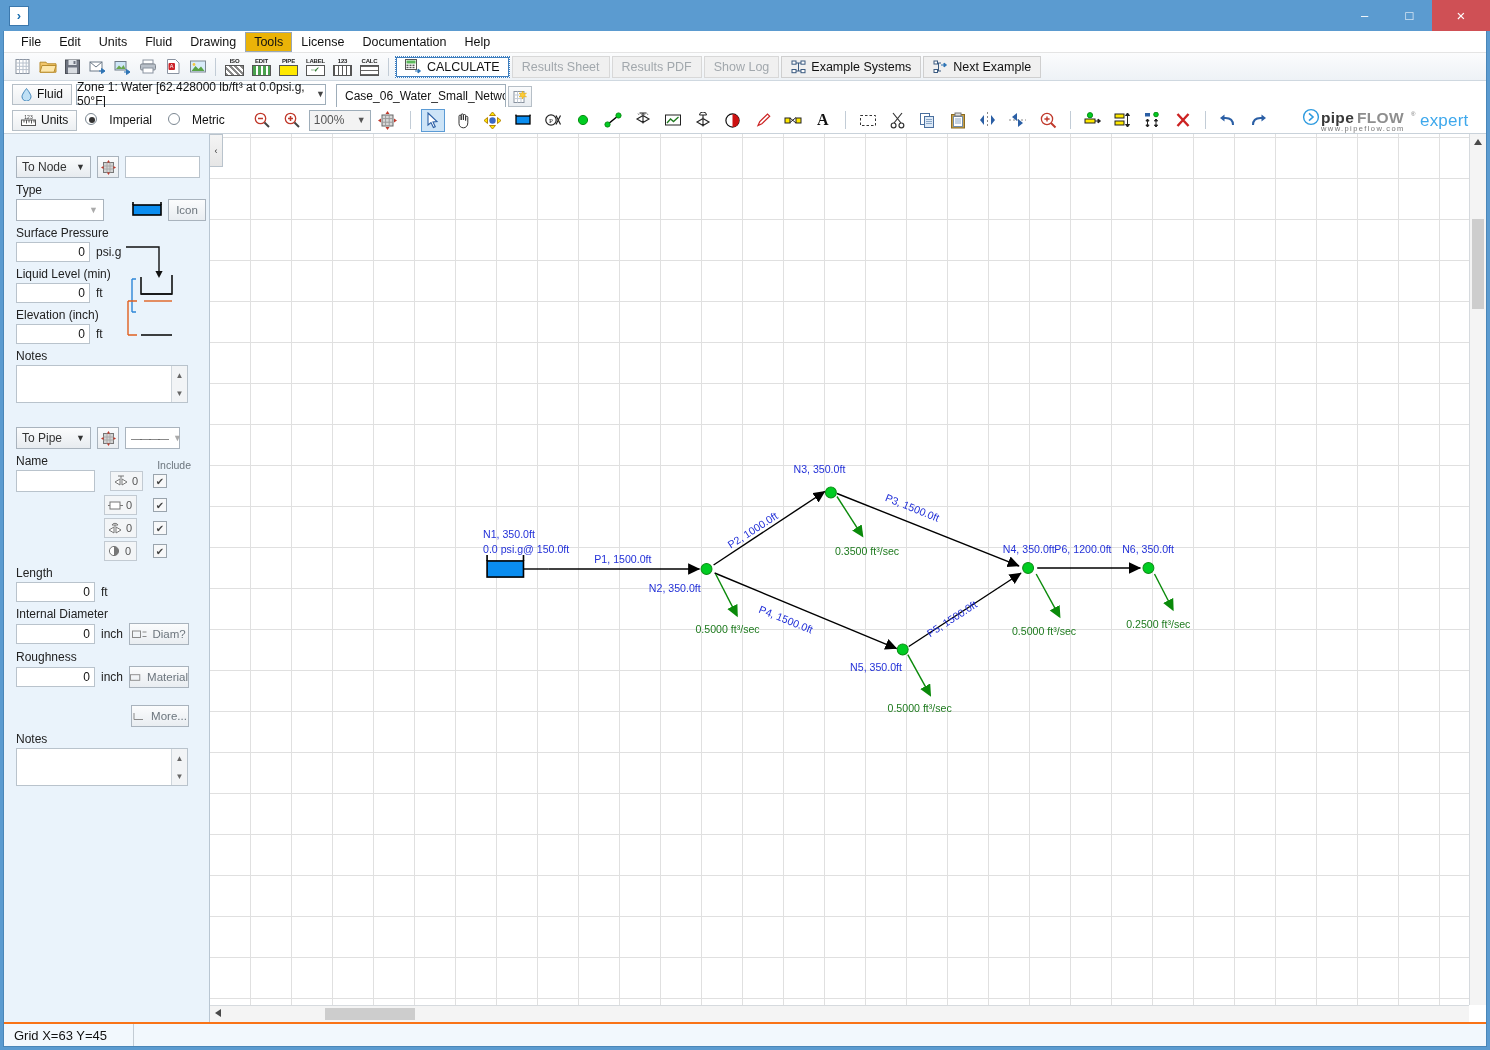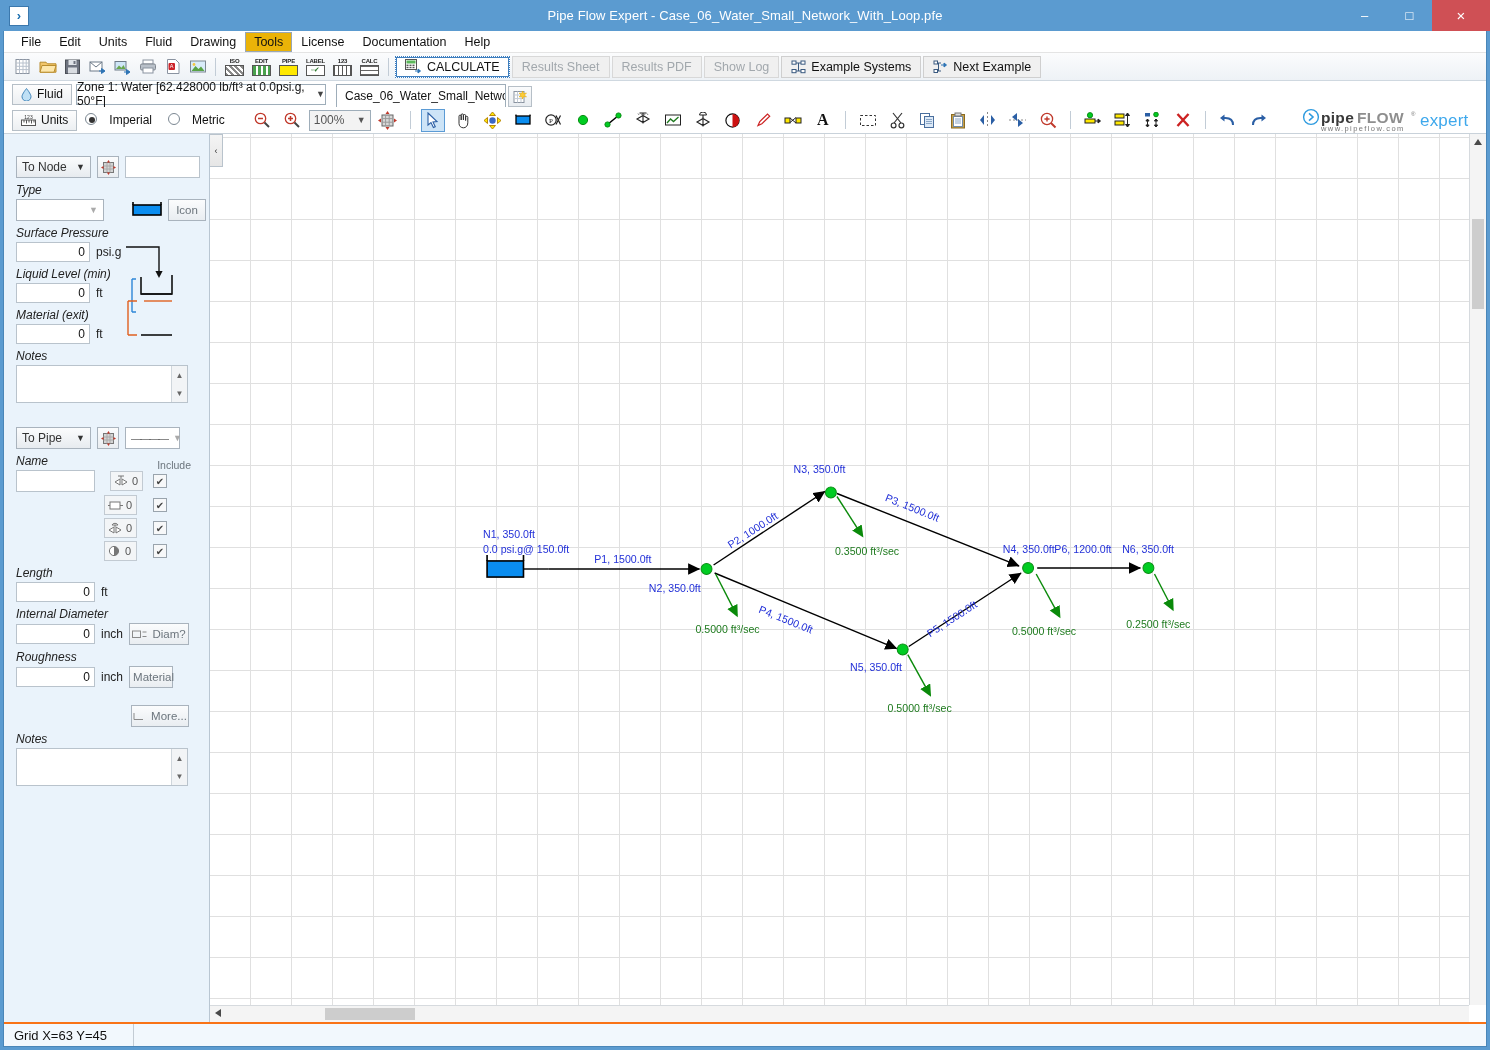--- a/index.html
+++ b/index.html
@@ -129,21 +129,21 @@
   }
 
   
   #body { flex:1 1 auto; display:flex; overflow:hidden; background:#e9f2fa; }
 
   
   #leftpanel {
     flex:0 0 206px; background:#eaf3fb; position:relative;
     border-right:1px solid #b9c6d2; padding:20px 0 0 0; overflow:hidden;
   }
-  .lp-label { font-size:12px; color:#222; margin:5px 0 2px 12px;font-style:italic; }
+  .lp-label { font-size:12px; color:#222; margin:5px 0 2px 12px; }
   .lp-row { display:flex; align-items:center; margin:0 0 0 12px; gap:6px; }
   .lp-input {
     height:20px; border:1px solid #b9c3cc; background:#ffffff;
     font-size:12px; padding:0 4px; display:flex; align-items:center;
   }
   .lp-input.num { justify-content:flex-end; }
   .lp-combo {
     height:22px; border:1px solid #a9b3bd; background:linear-gradient(#fbfcfd,#e7ebef);
     display:flex; align-items:center; padding:0 5px; font-size:12px; color:#333;
   }
@@ -210,21 +210,20 @@
 </style>
 </head>
 <body>
 
 <div id="window">
 
   <div id="titlebar">
     <div id="app-icon">
       <span>›</span>
     </div>
-    <div id="title-text">Pipe Flow Expert - Case_06_Water_Small_Network_With_Loop.pfe</div>
     <div id="winbtns">
       <div class="winbtn">–</div>
       <div class="winbtn">□</div>
       <div class="winbtn close">×</div>
     </div>
   </div>
 
   <div id="client">
 
     <div id="menubar">
@@ -724,21 +723,21 @@
         </div>
 
         <div class="lp-label">Liquid Level (min)</div>
         <div class="lp-row">
           <div class="lp-input num" style="width:74px">
             <span>0</span>
           </div>
           <span class="unit">ft</span>
         </div>
 
-        <div class="lp-label">Material (exit)</div>
+        <div class="lp-label">Elevation (inch)</div>
         <div class="lp-row">
           <div class="lp-input num" style="width:74px">
             <span>0</span>
           </div>
           <span class="unit">ft</span>
         </div>
 
         <div style="position:absolute;left:120px;top:95px;">
           <svg width="70" height="110" viewBox="0 0 70 110">
             <path d="M2 18h33v28" fill="none" stroke="#111" stroke-width="1.4"></path>
@@ -862,21 +861,21 @@
             <span>Diam?</span>
           </div>
         </div>
 
         <div class="lp-label">Roughness</div>
         <div class="lp-row">
           <div class="lp-input num" style="width:79px">
             <span>0</span>
           </div>
           <span class="unit">inch</span>
-          <div class="tiny-btn" style="width:44px;gap:5px">
+          <div class="tiny-btn" style="width:60px;gap:5px">
             <svg width="13" height="9" viewBox="0 0 13 9">
                 <rect x="0.5" y="1.5" width="10" height="6" fill="none" stroke="#8a8a8a"></rect>
               </svg>
             <span>Material</span>
           </div>
         </div>
 
         <div class="lp-row" style="margin-top:17px;margin-left:127px">
           <div class="tiny-btn" style="width:58px;gap:5px">
             <svg width="13" height="9" viewBox="0 0 13 9">

